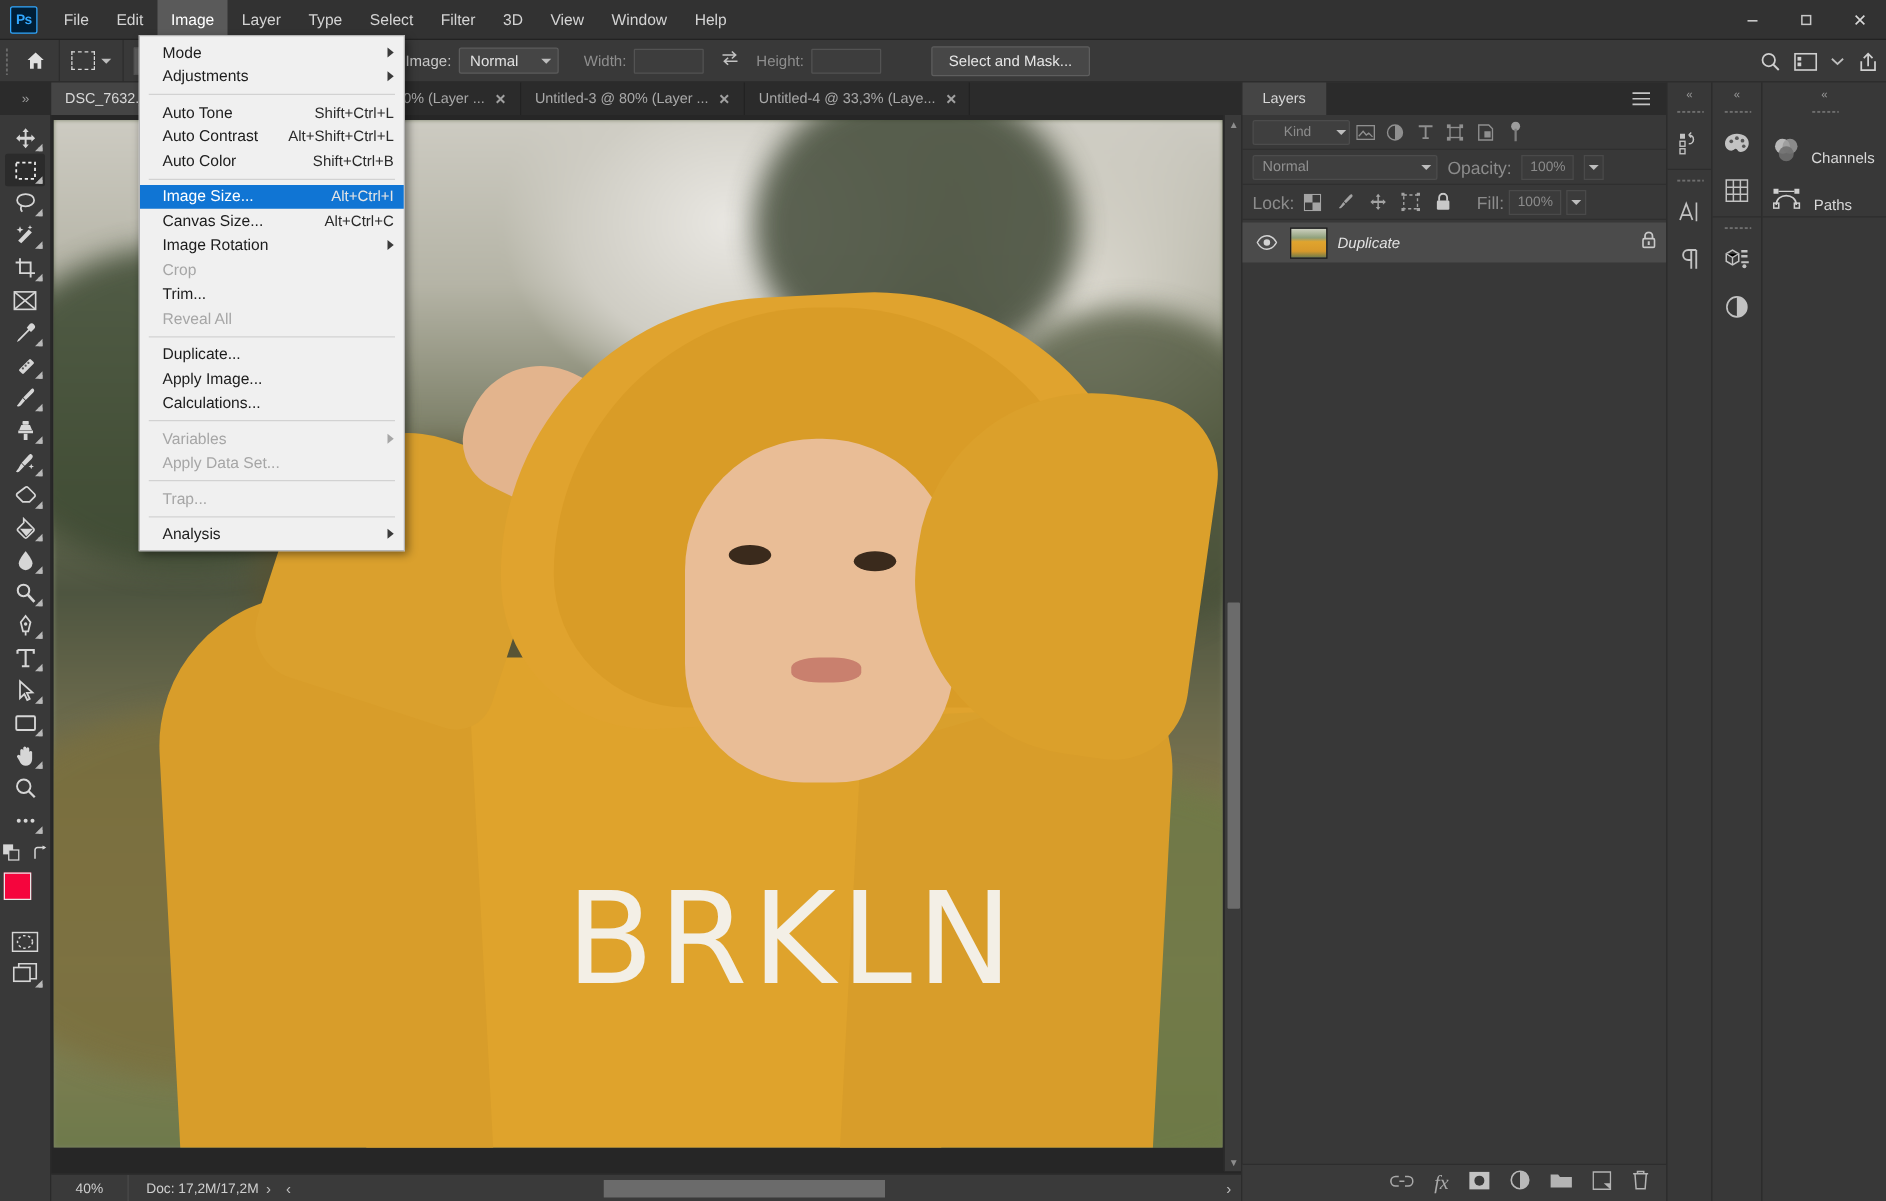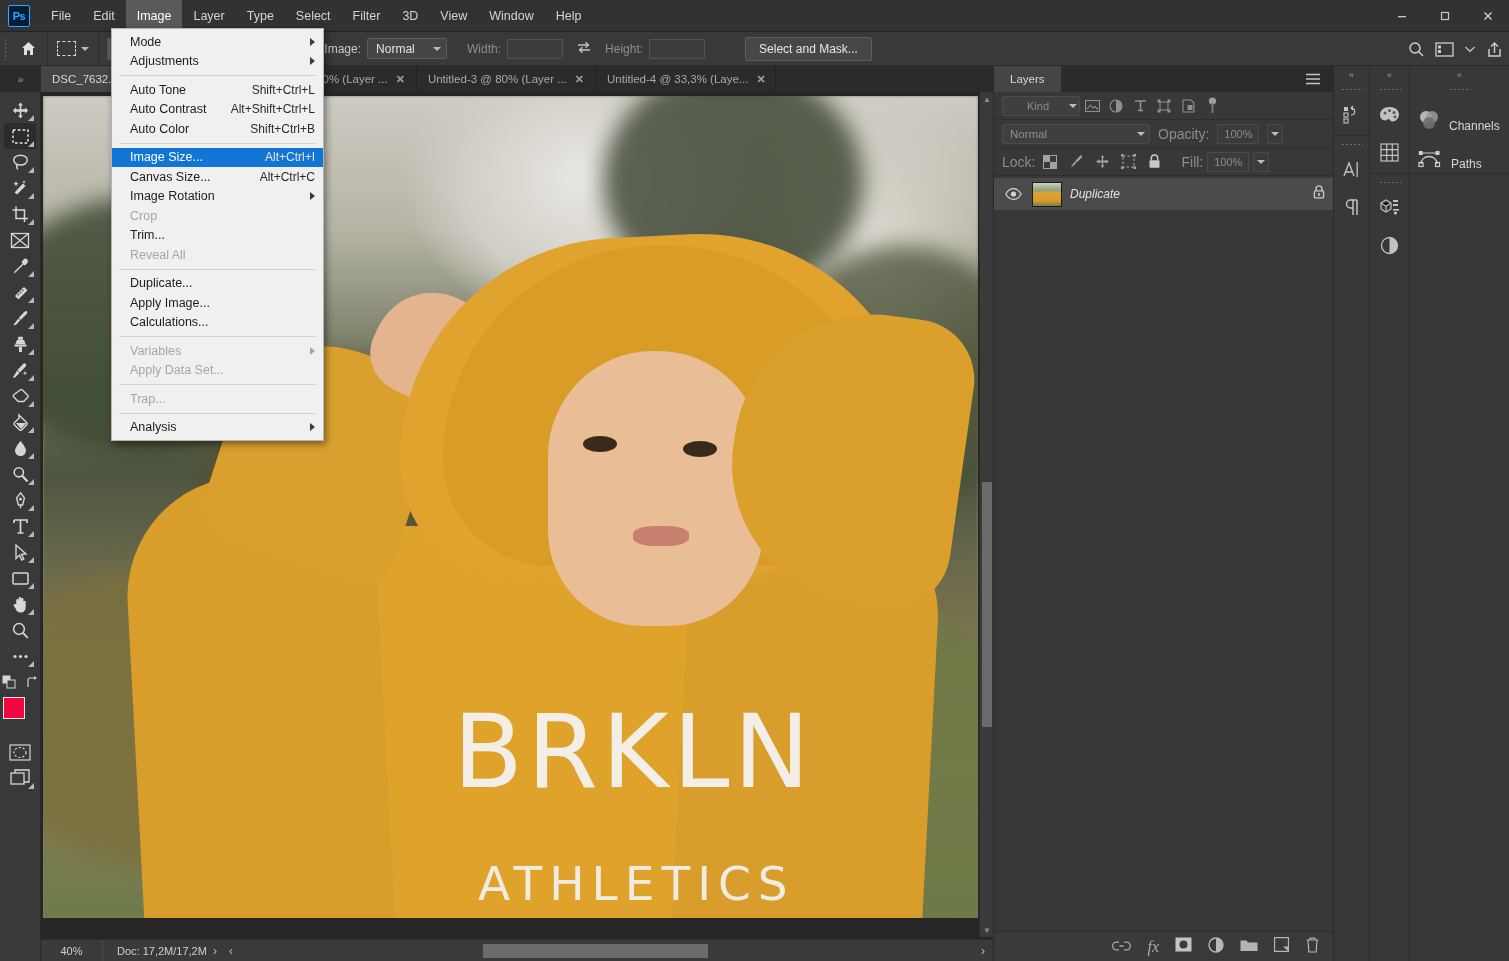--- a/index.html
+++ b/index.html
@@ -647,21 +647,20 @@
       <div style="position:absolute; left:400px; top:150px; width:440px; height:320px; background:#d99c27; border-radius:240px 240px 120px 120px;"></div>
 
       <div style="position:absolute; left:505px; top:255px; width:215px; height:275px; background:#e9bd96; border-radius:105px 105px 95px 95px;"></div>
       <div style="position:absolute; left:540px; top:340px; width:34px; height:16px; background:#3a2a1c; border-radius:50%;"></div>
       <div style="position:absolute; left:640px; top:345px; width:34px; height:16px; background:#3a2a1c; border-radius:50%;"></div>
       <div style="position:absolute; left:590px; top:430px; width:56px; height:20px; background:#c9806e; border-radius:40%;"></div>
 
       <div style="position:absolute; left:690px; top:215px; width:230px; height:290px; background:#dba02b; border-radius:140px 60px 60px 140px; transform:rotate(8deg);"></div>
 
       <div style="position:absolute; left:410px; top:605px; width:350px; height:130px; color:#f3efe6; font-family:'DejaVu Sans', sans-serif; font-weight:normal; font-size:102px; letter-spacing:4px; line-height:1;">BRKLN</div>
-      <div style="position:absolute; left:435px; top:760px; width:330px; color:#f1ece1; font-family:'DejaVu Sans', sans-serif; font-size:47px; letter-spacing:7px;">ATHLETICS</div>
     </div>
 
     <div class="vscroll">
       <div class="arr" style="top:0">▲</div>
       <div class="thumb"></div>
       <div class="arr" style="bottom:0">▼</div>
     </div>
 
     <div class="statusbar">
       <div class="sb-zoom">40%</div>

